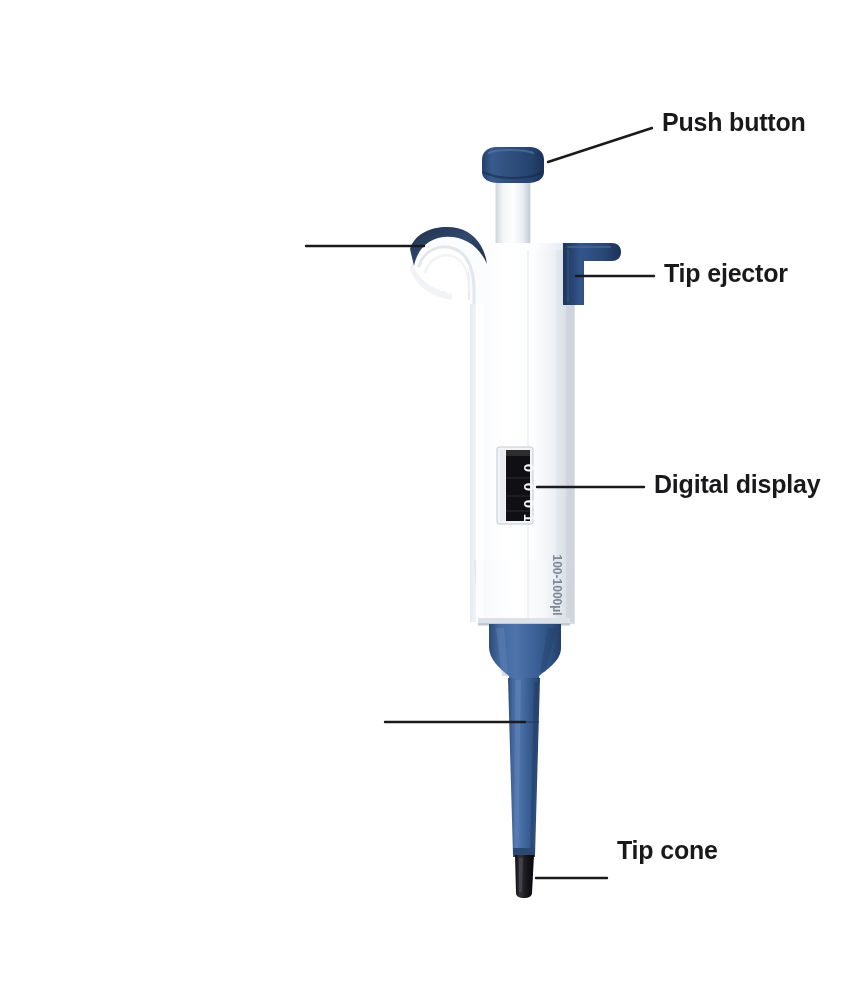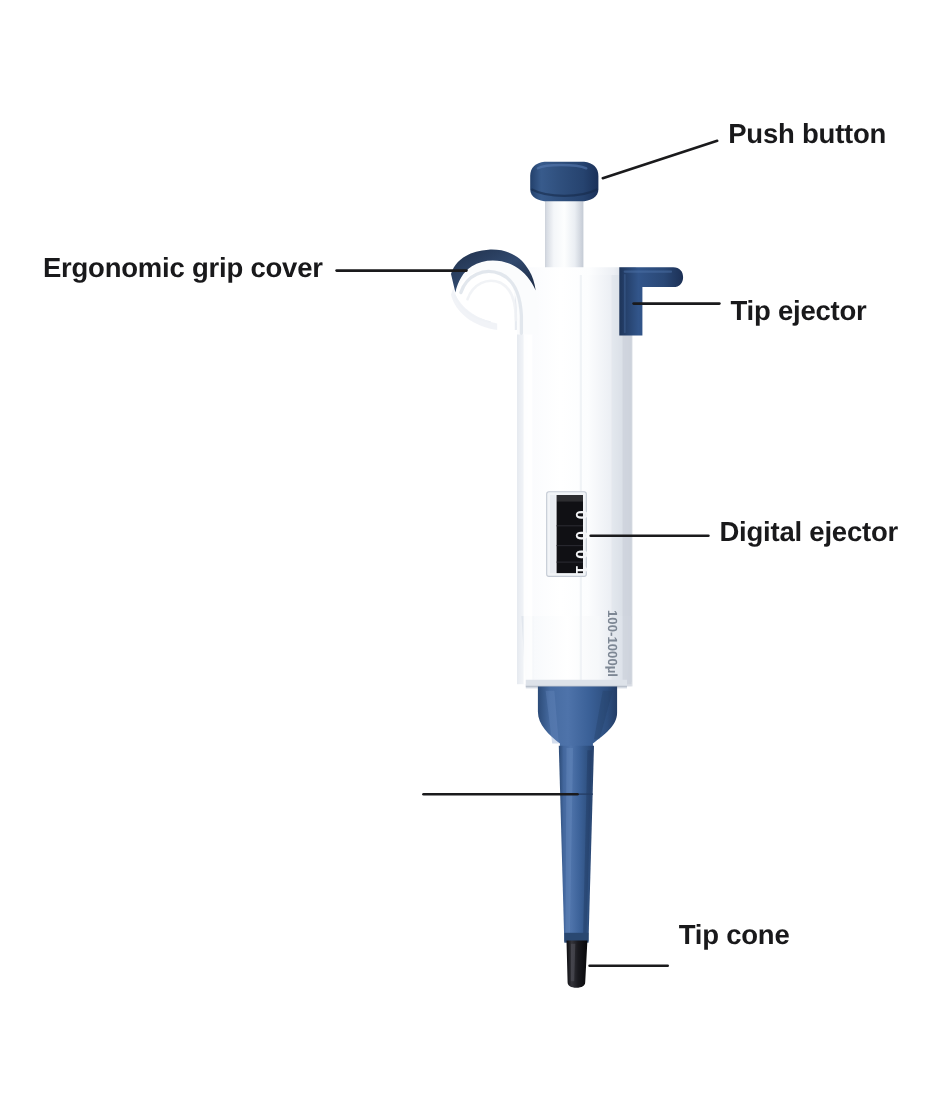--- a/index.html
+++ b/index.html
@@ -29,21 +29,21 @@
     position: absolute;
     font-family: "Liberation Sans", "DejaVu Sans", sans-serif;
     font-weight: bold;
     font-size: 25px;
     letter-spacing: -0.2px;
     color: #19191b;
     white-space: nowrap;
     line-height: 1;
   }
   .lbl-push-button   { left: 662px; top: 110px; }
-  .lbl-tip-ejector   { left: 664px; top: 261px; margin-top: 10px; }
+  .lbl-tip-ejector   { left: 664px; top: 261px; }
   .lbl-digital       { left: 654px; top: 472px; }
   .lbl-ergonomic     { left: 39px;  top: 232px; }
   .lbl-collar        { left: 164px; top: 706px; }
   .lbl-tip-cone      { left: 617px; top: 838px; }
 </style>
 </head>
 <body>
 
 <div id="stage">
 
@@ -267,20 +267,19 @@
       <line x1="306" y1="246" x2="424" y2="246" stroke-width="2.4"></line>
       <line x1="385" y1="722" x2="525" y2="722" stroke-width="2.4"></line>
       <line x1="536" y1="878" x2="607" y2="878" stroke-width="2.4"></line>
     </g>
   </svg>
 
   <div class="callout-label lbl-push-button">Push button</div>
 
   <div class="callout-label lbl-tip-ejector">Tip ejector</div>
 
-  <div class="callout-label lbl-digital">Digital ejector</div>
-
-  <div class="callout-label lbl-ergonomic">Ergonomic grip cover</div>
+  <div class="callout-label lbl-digital">Digital display</div>
+
 
 
   <div class="callout-label lbl-tip-cone">Tip cone</div>
 
 </div>
 
 </body></html>

